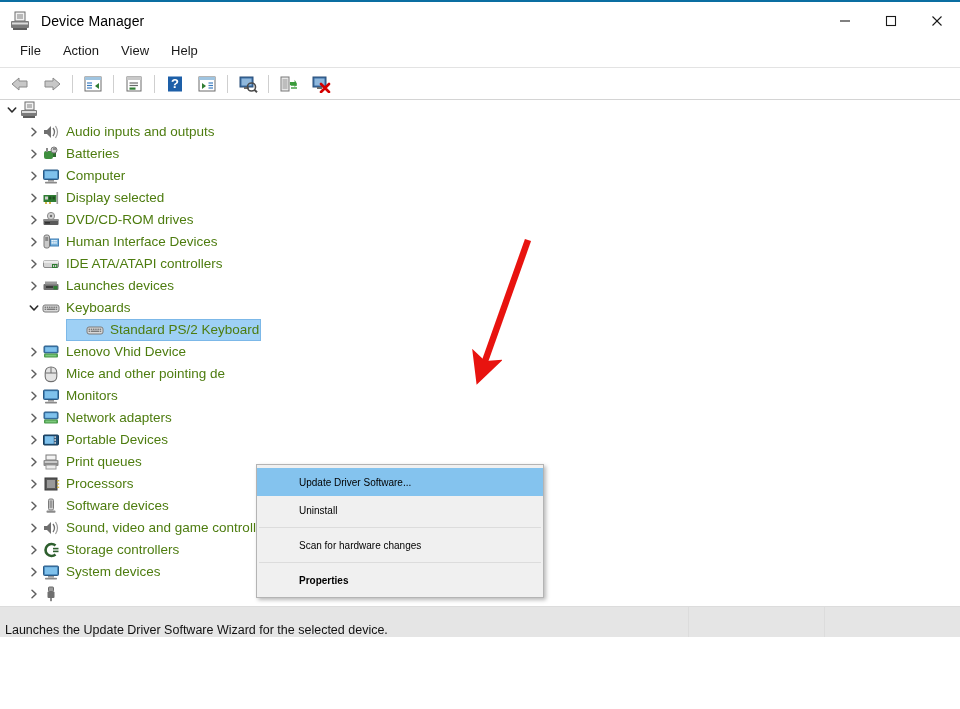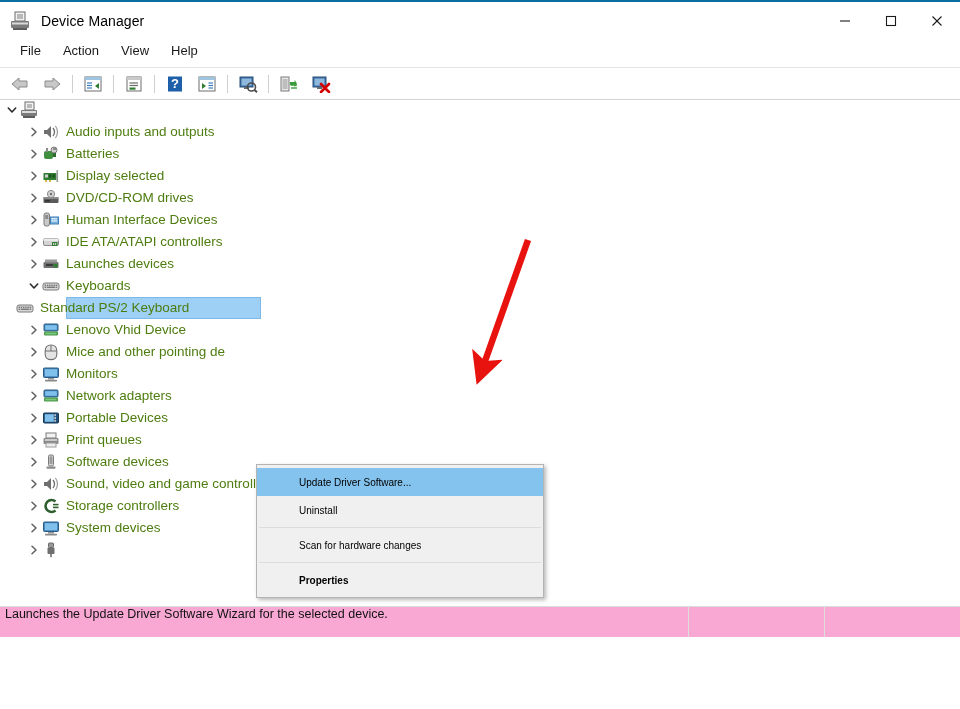--- a/index.html
+++ b/index.html
@@ -159,30 +159,30 @@
     border: 1px solid #7cb8e8;
     box-sizing: border-box;
     z-index: 0;
   }
   .row.selected .ico,
   .row.selected .label { position: relative; z-index: 1; }
 
   
   .lvl0 { padding-left: 4px; }
   .lvl1 { padding-left: 26px; }
-  .lvl2 { }
+  .lvl2 { padding-left: 70px; }
 
   
   .statusbar {
     flex: 0 0 30px;
     height: 30px;
-    background: #f9a8d4;
+    background: #e5e5e5;
     border-top: 1px solid #dcdcdc;
     display: flex;
-    align-items: flex-start;
+    align-items: flex-end;
     font-size: 12.5px;
     color: #111;
   }
   .status-main {
     flex: 0 0 688px;
     padding-left: 5px;
     box-sizing: border-box;
     white-space: nowrap;
     overflow: hidden;
   }
@@ -402,20 +402,34 @@
             </svg></span>
           <span class="label">Batteries</span>
         </div>
         <div class="row lvl1">
           <span class="chev">
             <svg width="10" height="10" viewBox="0 0 10 10">
               <path d="M3 1.3 L7 5 L3 8.7" stroke="#5f5f5f" stroke-width="1.5" fill="none" stroke-linecap="round" stroke-linejoin="round"></path>
             </svg>
           </span>
           <span class="ico"><svg width="18" height="18" viewBox="0 0 18 18">
+              <rect x="1.5" y="3" width="15" height="9.5" rx="1" fill="#3f7fb5" stroke="#2a5a85"></rect>
+              <rect x="2.8" y="4.2" width="12.4" height="7.1" fill="#7fc1ec"></rect>
+              <rect x="6" y="13" width="6" height="1.6" fill="#9a9a9a"></rect>
+              <rect x="3" y="14.8" width="12" height="1.6" rx="0.6" fill="#8a8a8a"></rect>
+            </svg></span>
+          <span class="label">Computer</span>
+        </div>
+        <div class="row lvl1">
+          <span class="chev">
+            <svg width="10" height="10" viewBox="0 0 10 10">
+              <path d="M3 1.3 L7 5 L3 8.7" stroke="#5f5f5f" stroke-width="1.5" fill="none" stroke-linecap="round" stroke-linejoin="round"></path>
+            </svg>
+          </span>
+          <span class="ico"><svg width="18" height="18" viewBox="0 0 18 18">
               <rect x="1.5" y="6" width="13" height="7" fill="#2f7d32"></rect>
               <rect x="3" y="7.5" width="3" height="3" fill="#cfcfcf"></rect>
               <rect x="7" y="7.5" width="2.4" height="3" fill="#1f4f21"></rect>
               <rect x="10.5" y="7.5" width="2.4" height="3" fill="#1f4f21"></rect>
               <rect x="3" y="13" width="2" height="2" fill="#d4b84a"></rect>
               <rect x="7" y="13" width="2" height="2" fill="#d4b84a"></rect>
               <rect x="14.5" y="3" width="1.6" height="12" fill="#9a9a9a"></rect>
             </svg></span>
           <span class="label">Display selected</span>
         </div>
@@ -603,20 +617,35 @@
             </svg></span>
           <span class="label">Print queues</span>
         </div>
         <div class="row lvl1">
           <span class="chev">
             <svg width="10" height="10" viewBox="0 0 10 10">
               <path d="M3 1.3 L7 5 L3 8.7" stroke="#5f5f5f" stroke-width="1.5" fill="none" stroke-linecap="round" stroke-linejoin="round"></path>
             </svg>
           </span>
           <span class="ico"><svg width="18" height="18" viewBox="0 0 18 18">
+              <rect x="3" y="3" width="12" height="12" fill="#5a5a5a" stroke="#3a3a3a"></rect>
+              <rect x="5" y="5" width="8" height="8" fill="#9a9a9a"></rect>
+              <rect x="15" y="5" width="2.2" height="1.4" fill="#d4b84a"></rect>
+              <rect x="15" y="8.3" width="2.2" height="1.4" fill="#d4b84a"></rect>
+              <rect x="15" y="11.6" width="2.2" height="1.4" fill="#d4b84a"></rect>
+            </svg></span>
+          <span class="label">Processors</span>
+        </div>
+        <div class="row lvl1">
+          <span class="chev">
+            <svg width="10" height="10" viewBox="0 0 10 10">
+              <path d="M3 1.3 L7 5 L3 8.7" stroke="#5f5f5f" stroke-width="1.5" fill="none" stroke-linecap="round" stroke-linejoin="round"></path>
+            </svg>
+          </span>
+          <span class="ico"><svg width="18" height="18" viewBox="0 0 18 18">
               <rect x="6.5" y="2" width="5" height="11" rx="1.4" fill="#d4d4d4" stroke="#7a7a7a"></rect>
               <rect x="7.6" y="3.4" width="2.8" height="7.5" fill="#9a9a9a"></rect>
               <rect x="4.5" y="13.4" width="9" height="2.4" rx="0.8" fill="#8a8a8a"></rect>
             </svg></span>
           <span class="label">Software devices</span>
         </div>
         <div class="row lvl1">
           <span class="chev">
             <svg width="10" height="10" viewBox="0 0 10 10">
               <path d="M3 1.3 L7 5 L3 8.7" stroke="#5f5f5f" stroke-width="1.5" fill="none" stroke-linecap="round" stroke-linejoin="round"></path>

